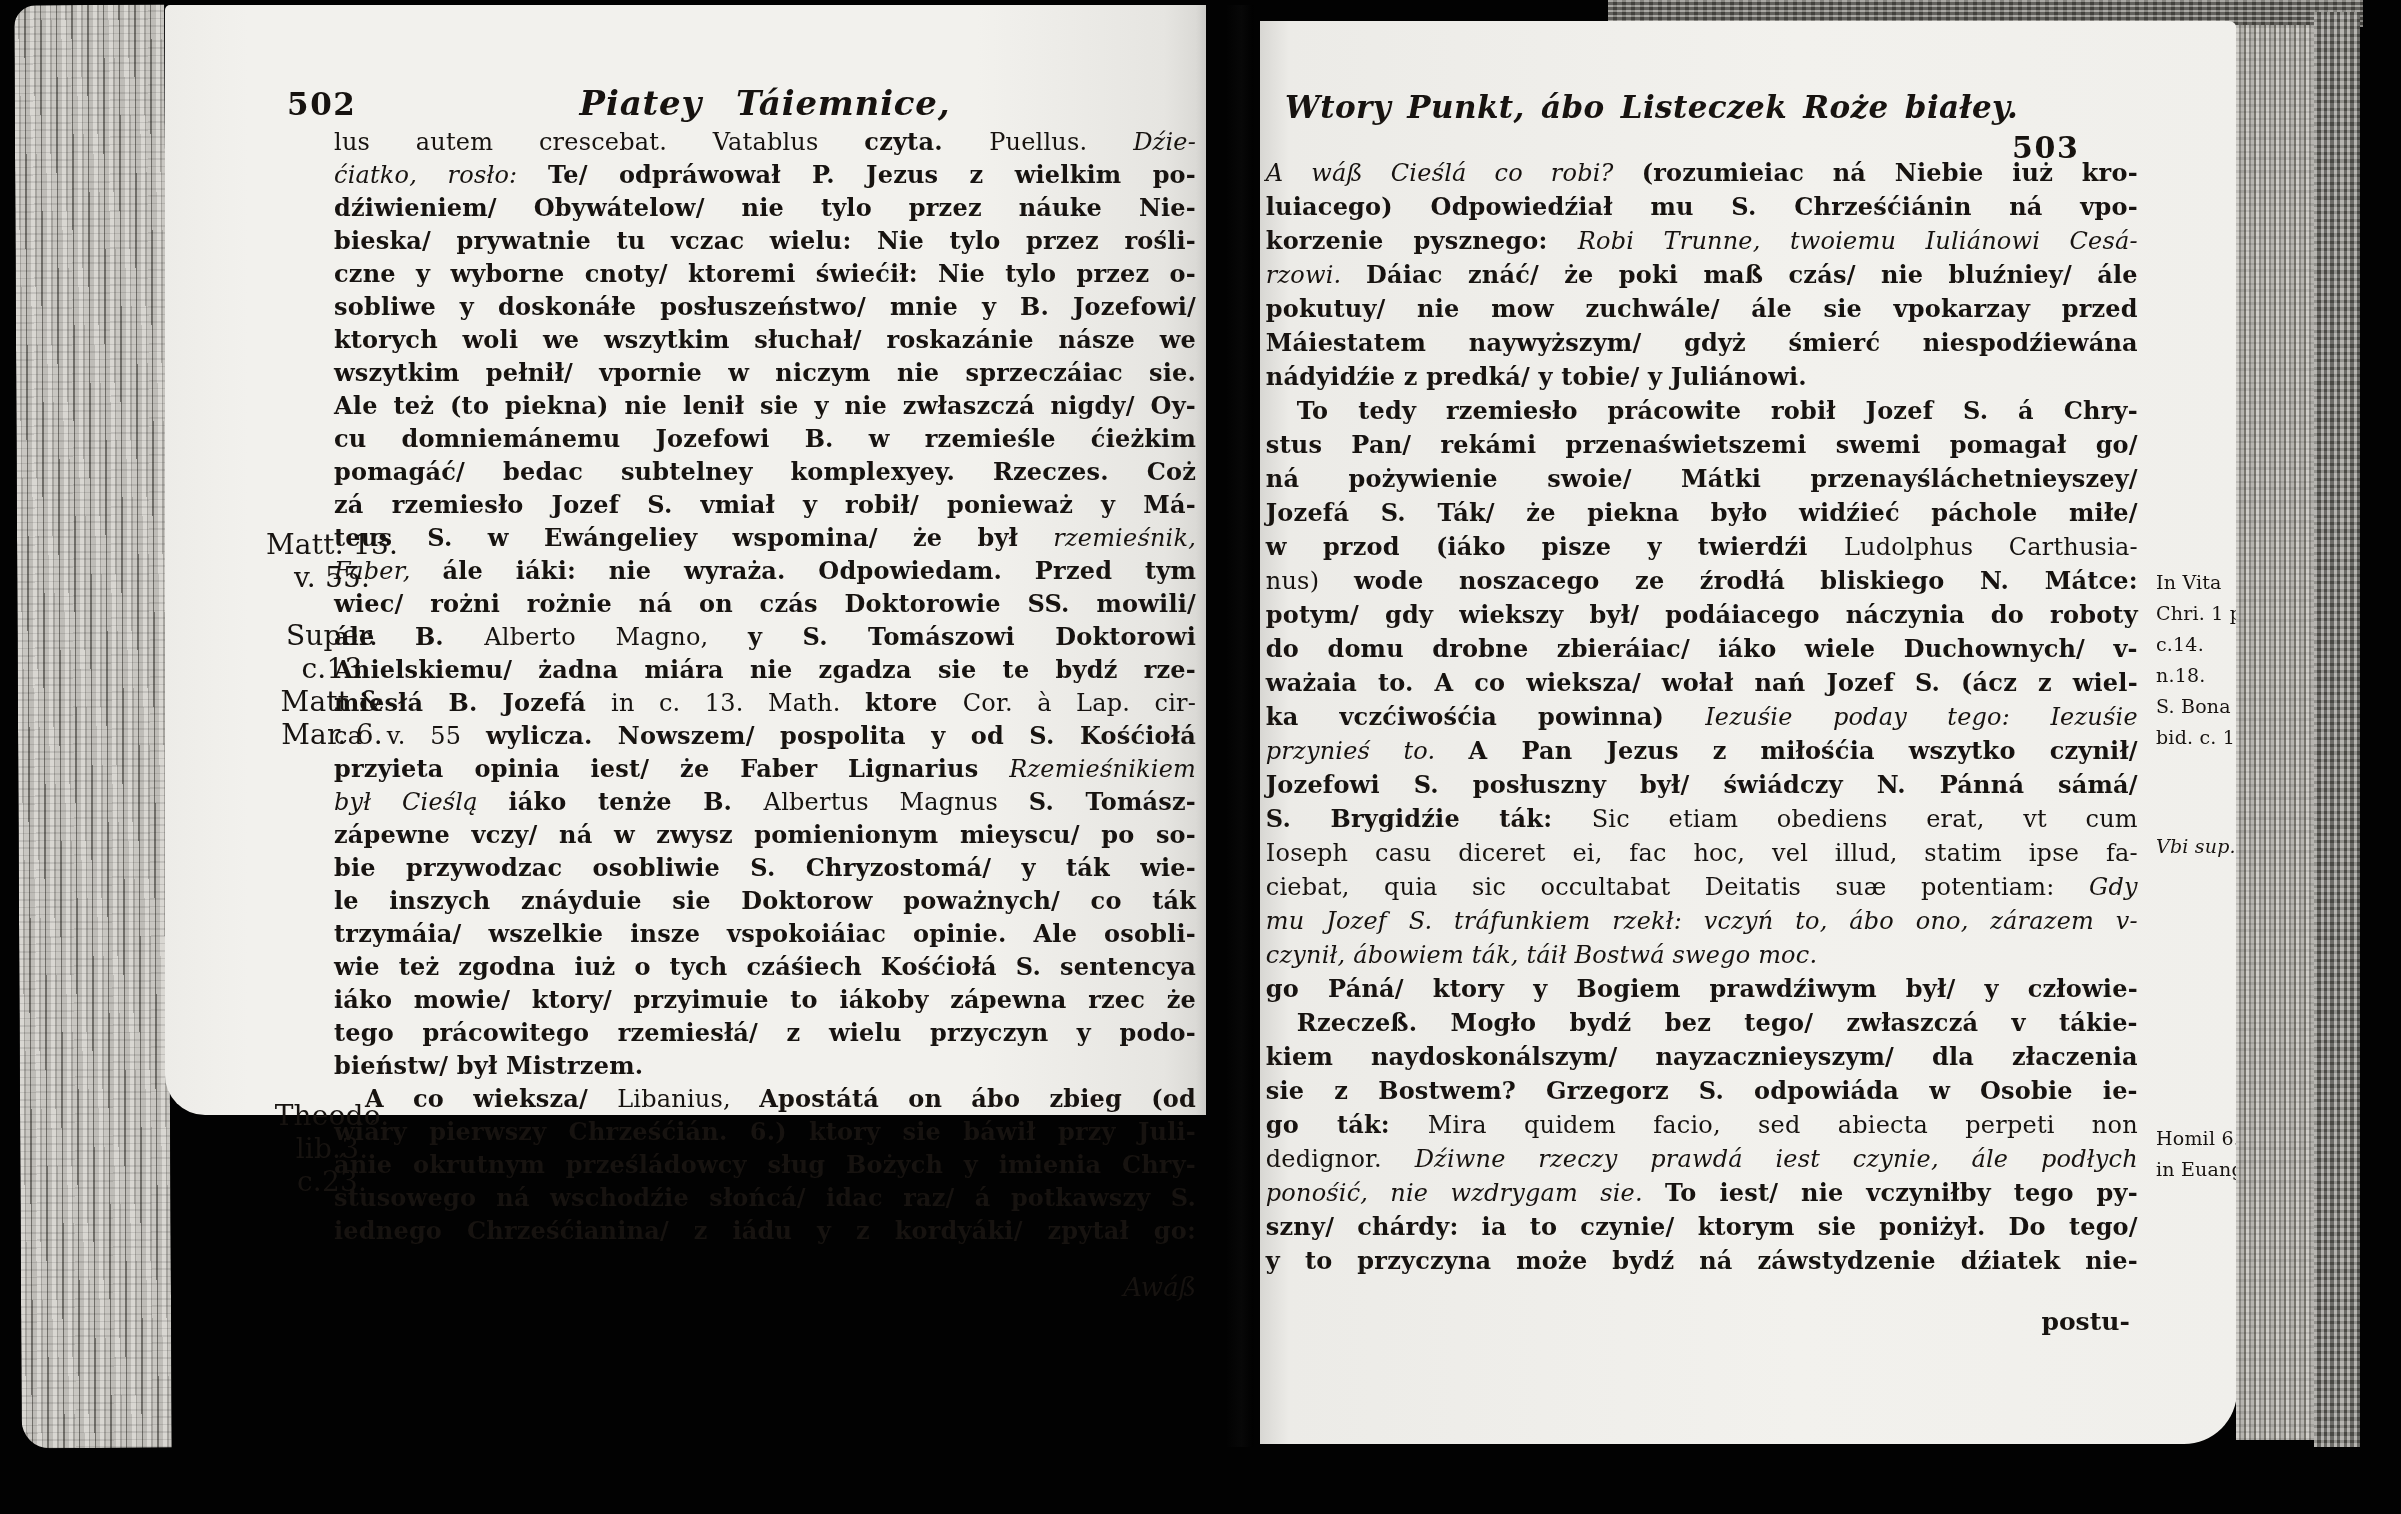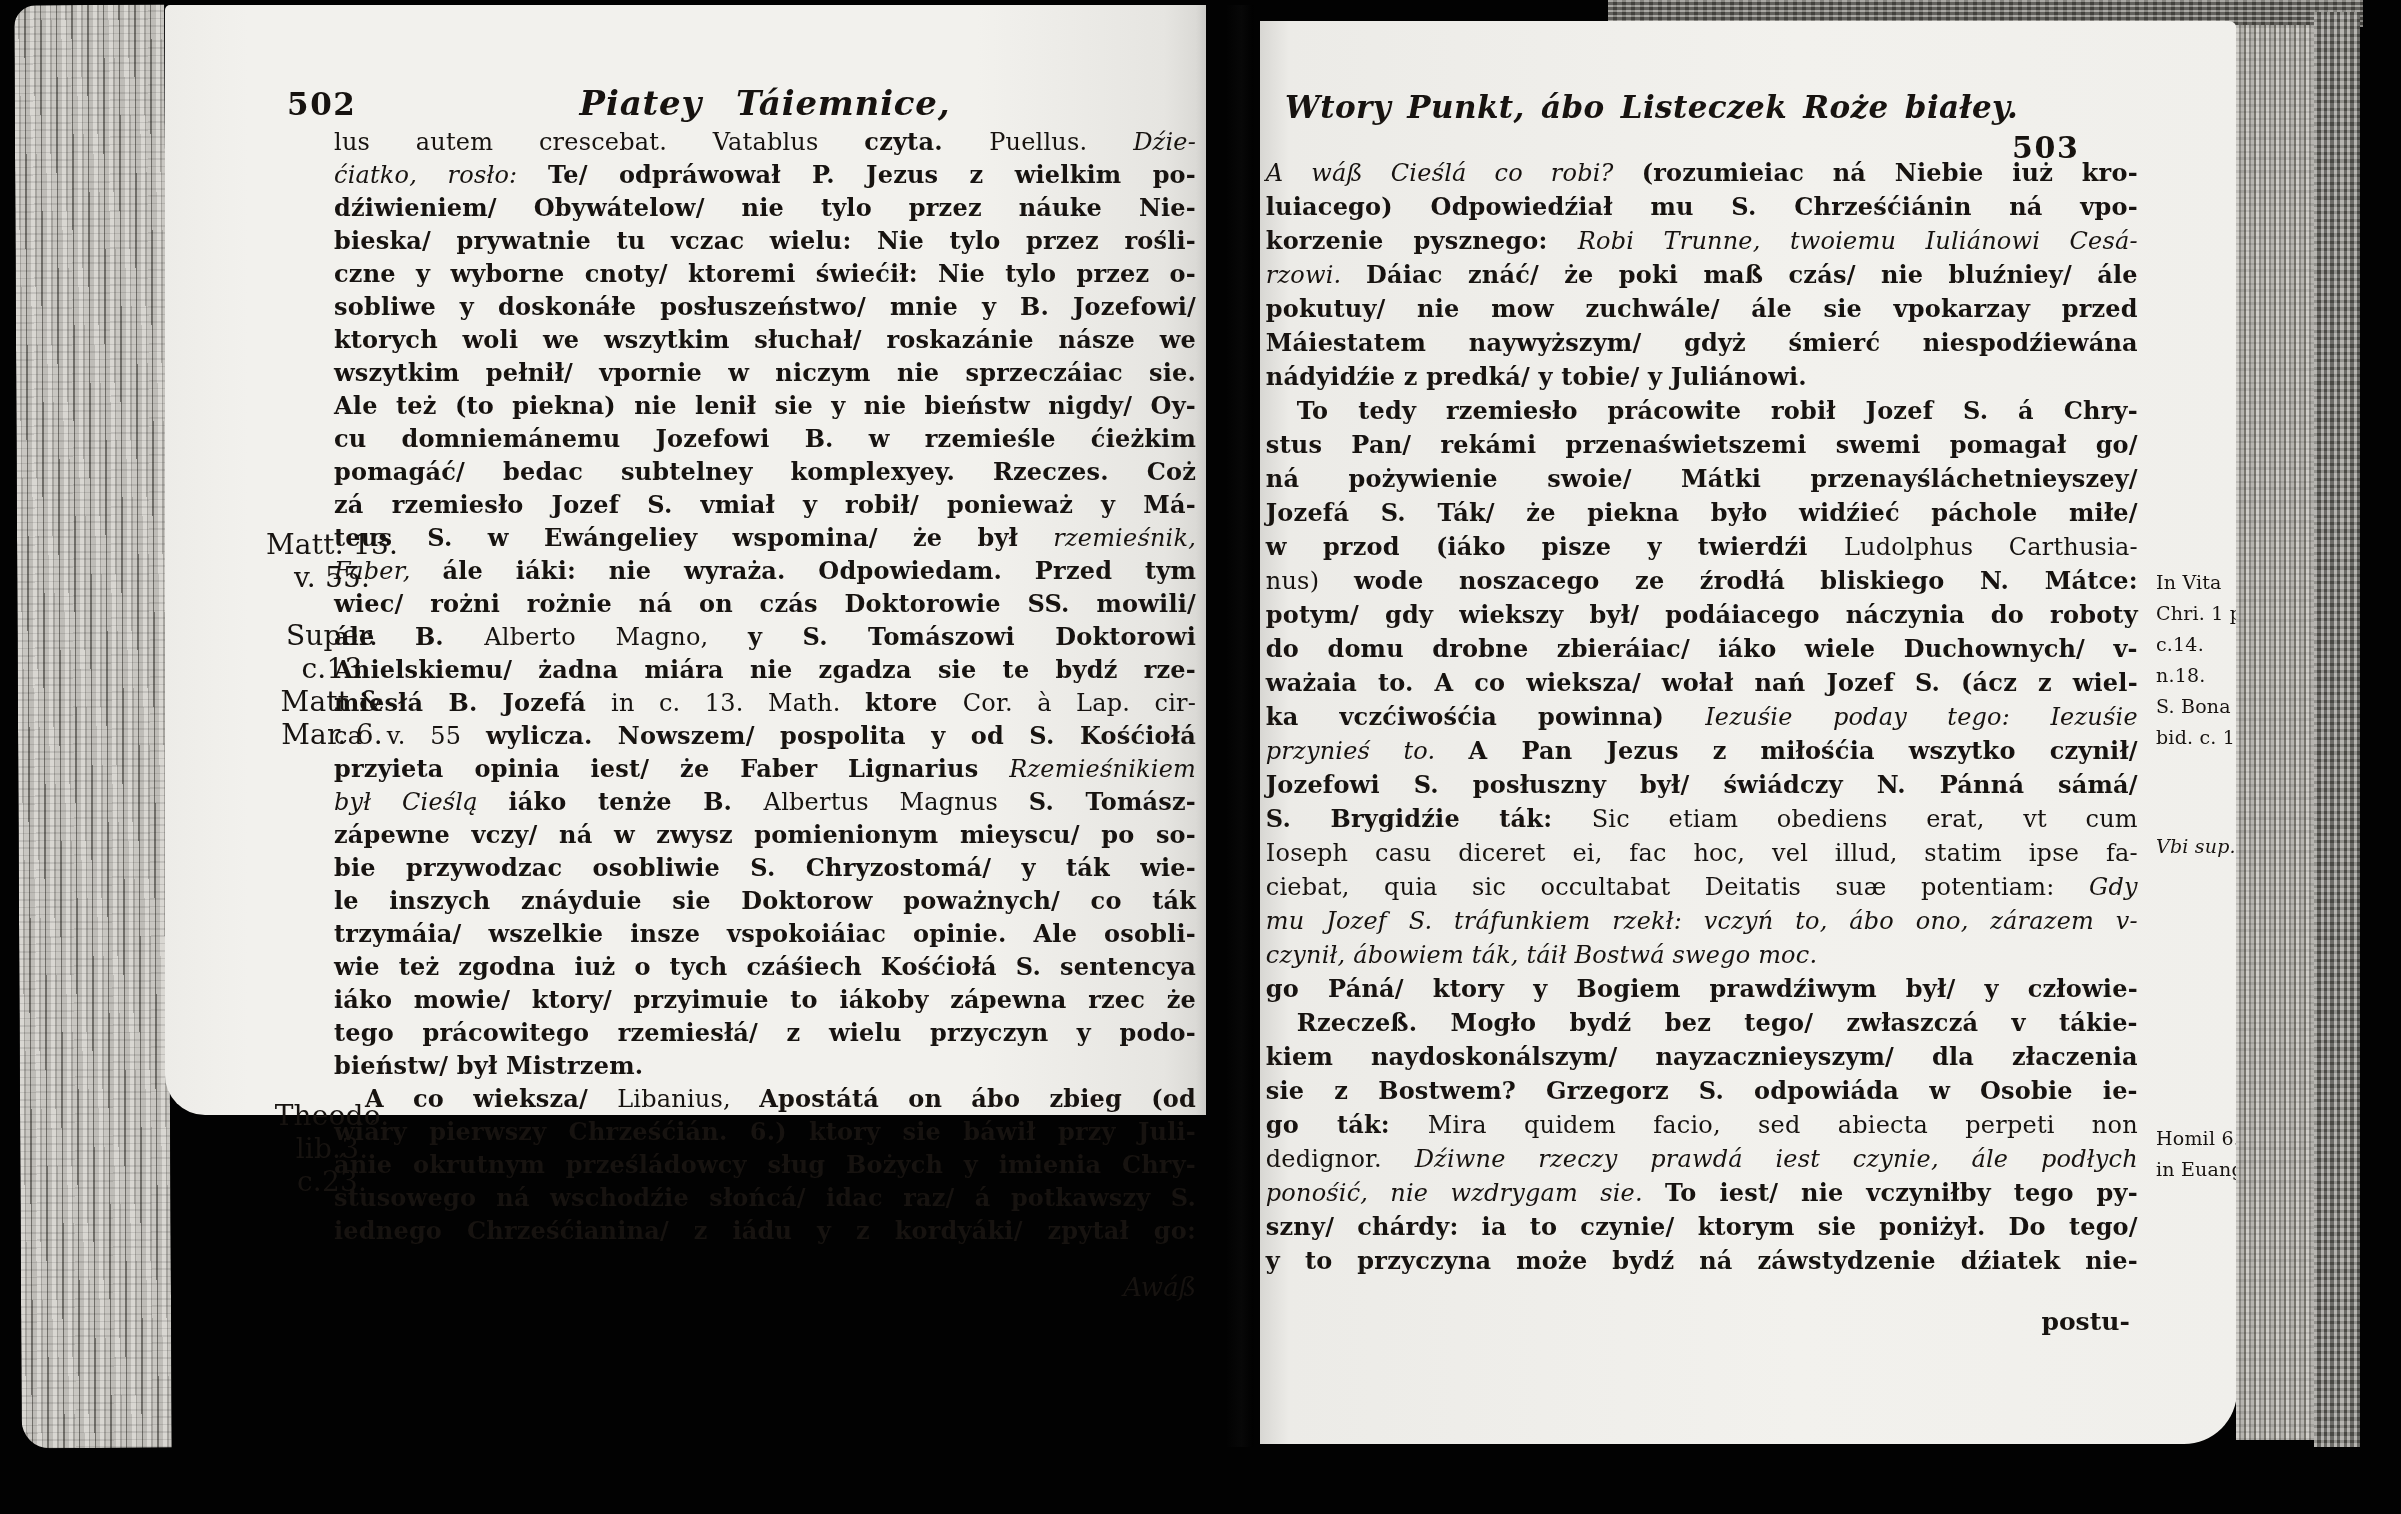--- a/index.html
+++ b/index.html
@@ -67,21 +67,21 @@
     <div class="header">Piatey Táiemnice,</div>
     <div class="textblock">
         <div class="line"><span class="seg-a">lus autem crescebat. Vatablus </span><span class="seg-f">czyta. </span><span class="seg-a">Puellus. </span><span class="seg-i">Dźie-</span></div>
         <div class="line"><span class="seg-i">ćiatko, rosło: </span><span class="seg-f">Te/ odpráwował P. Jezus z wielkim po-</span></div>
         <div class="line"><span class="seg-f">dźiwieniem/ Obywátelow/ nie tylo przez náuke Nie-</span></div>
         <div class="line"><span class="seg-f">bieska/ prywatnie tu vczac wielu: Nie tylo przez rośli-</span></div>
         <div class="line"><span class="seg-f">czne y wyborne cnoty/ ktoremi świećił: Nie tylo przez o-</span></div>
         <div class="line"><span class="seg-f">sobliwe y doskonáłe posłuszeństwo/ mnie y B. Jozefowi/</span></div>
         <div class="line"><span class="seg-f">ktorych woli we wszytkim słuchał/ roskazánie násze we</span></div>
         <div class="line"><span class="seg-f">wszytkim pełnił/ vpornie w niczym nie sprzeczáiac sie.</span></div>
-        <div class="line"><span class="seg-f">Ale też (to piekna) nie lenił sie y nie bieństw nigdy/ Oy-</span></div>
+        <div class="line"><span class="seg-f">Ale też (to piekna) nie lenił sie y nie zwłaszczá nigdy/ Oy-</span></div>
         <div class="line"><span class="seg-f">cu domniemánemu Jozefowi B. w rzemieśle ćieżkim</span></div>
         <div class="line"><span class="seg-f">pomagáć/ bedac subtelney komplexyey. Rzeczes. Coż</span></div>
         <div class="line"><span class="seg-f">zá rzemiesło Jozef S. vmiał y robił/ ponieważ y Má-</span></div>
         <div class="line"><span class="seg-f">teus S. w Ewángeliey wspomina/ że był </span><span class="seg-i">rzemieśnik,</span></div>
         <div class="line"><span class="seg-i">Faber, </span><span class="seg-f">ále iáki: nie wyraża. Odpowiedam. Przed tym</span></div>
         <div class="line"><span class="seg-f">wiec/ rożni rożnie ná on czás Doktorowie SS. mowili/</span></div>
         <div class="line"><span class="seg-f">ále B. </span><span class="seg-a">Alberto Magno, </span><span class="seg-f">y S. Tomászowi Doktorowi</span></div>
         <div class="line"><span class="seg-f">Anielskiemu/ żadna miára nie zgadza sie te bydź rze-</span></div>
         <div class="line"><span class="seg-f">miesłá B. Jozefá </span><span class="seg-a">in c. 13. Math. </span><span class="seg-f">ktore </span><span class="seg-a">Cor. à Lap. cir-</span></div>
         <div class="line"><span class="seg-a">ca v. 55 </span><span class="seg-f">wylicza. Nowszem/ pospolita y od S. Kośćiołá</span></div>

